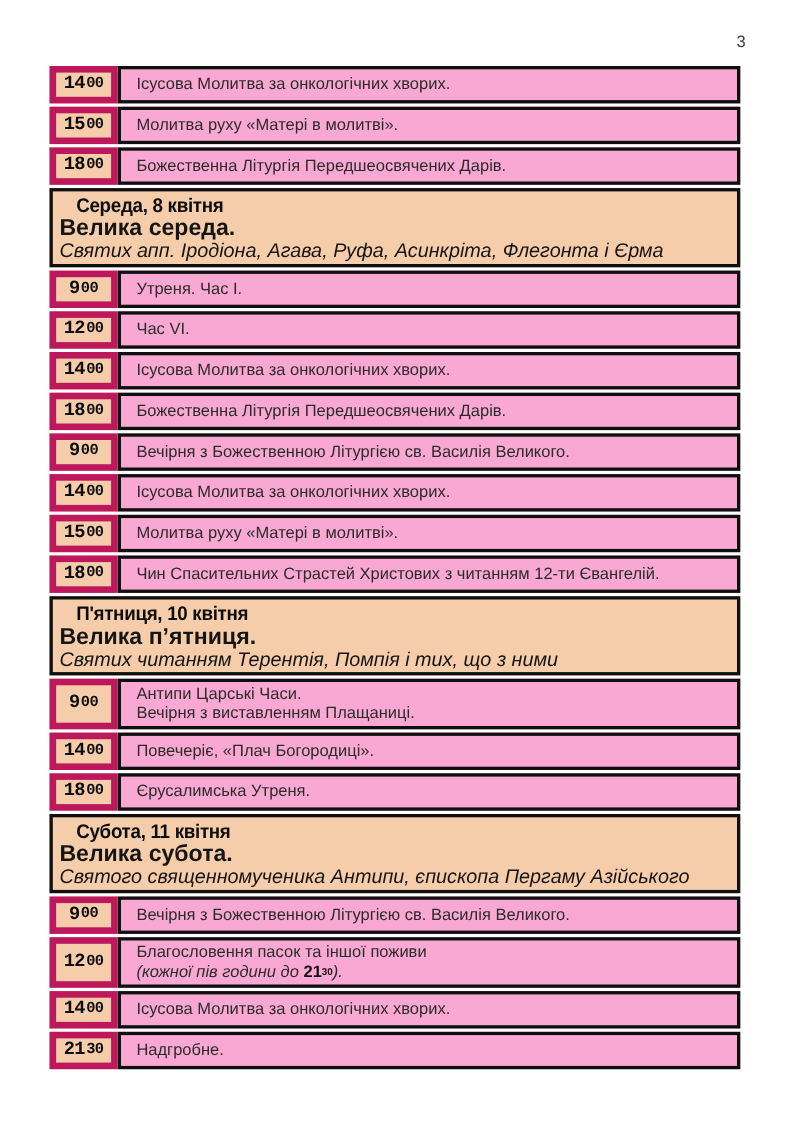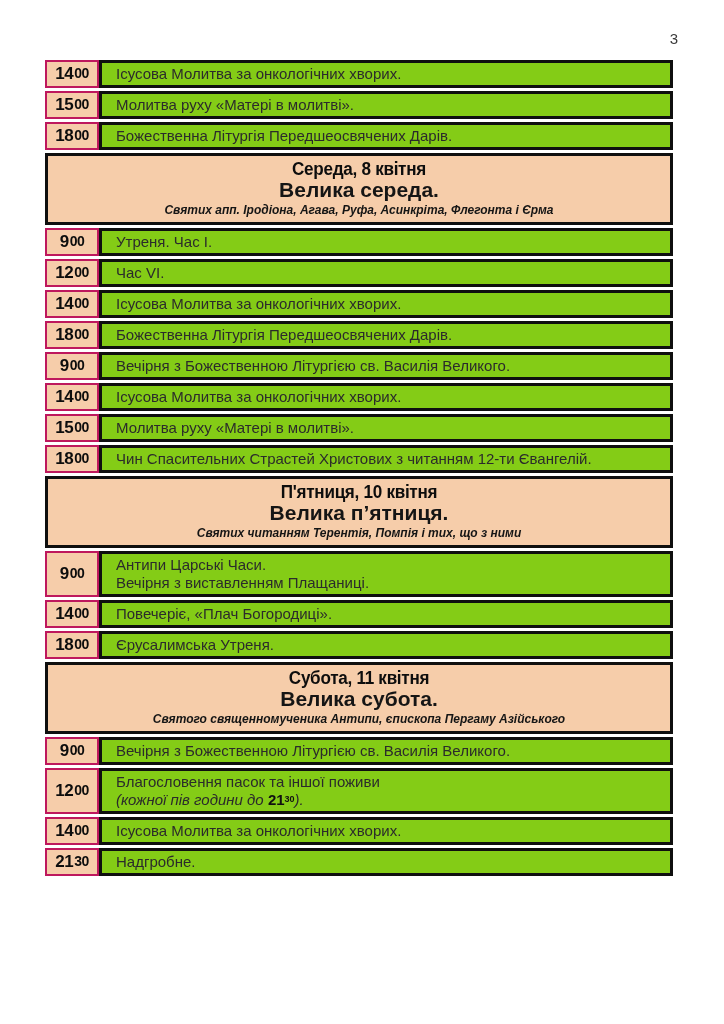--- a/index.html
+++ b/index.html
@@ -25,46 +25,47 @@
   }
   
   .sched-row{
     display:flex;
     margin-bottom:3px;
   }
   .time-cell{
     width:50px;
     flex:0 0 50px;
     background:var(--band);
-    border:2px solid #be185d;
+    border:6px solid #be185d;
     display:flex;
     align-items:center;
     justify-content:center;
     padding:2px 0;
     box-sizing:content-box;
+    font-family:Liberation Mono, monospace;
   }
   .time-hour{
     font-weight:bold;
     font-size:17px;
     color:#0d0d0d;
     letter-spacing:-0.5px;
     line-height:18px;
   }
   .time-sup{
     font-weight:bold;
     font-size:14px;
     color:#0d0d0d;
     vertical-align:top;
     position:relative;
     top:-1px;
     margin-left:1px;
   }
   .event-cell{
     flex:1 1 auto;
-    background:#84cc16;
+    background:#f9a8d4;
     border:3px solid #0f0f0f;
     padding:2px 10px 2px 14px;
     display:flex;
     flex-direction:column;
     justify-content:center;
   }
   .event-line{
     font-size:15px;
     line-height:18px;
     color:#2b2b2b;
@@ -75,41 +76,40 @@
     font-size:9px;
     vertical-align:top;
     position:relative;
     top:-1px;
   }
   
   .day-band{
     background:var(--band);
     border:3px solid #0f0f0f;
     margin-bottom:3px;
-    text-align:center;
     padding:3px 6px 2px 6px;
   }
   .day-title{
     font-weight:bold;
     font-size:18px;
     line-height:21px;
     color:#0d0d0d;
     letter-spacing:-0.3px;
     transform:scaleX(0.95);
   }
   .day-subtitle{
     font-weight:bold;
     font-size:21px;
     line-height:20px;
     color:#151515;
   }
   .day-saints{
-    font-weight:bold;
+    font-weight:normal;
     font-style:italic;
-    font-size:12px;
+    font-size:18px;
     line-height:20px;
     color:#151515;
   }
 </style>
 </head>
 <body>
 
 <div class="page">
   <div class="page-number">3</div>
   <div class="schedule" id="schedule">

